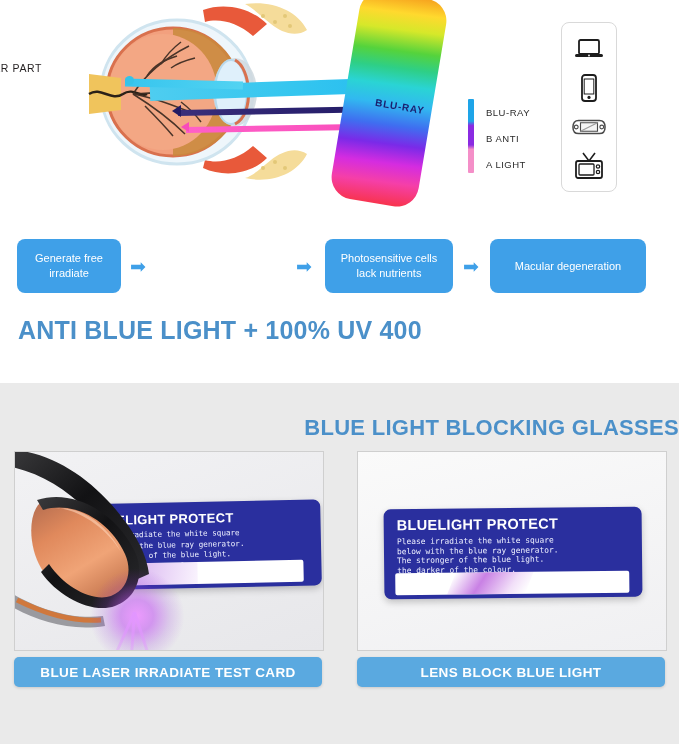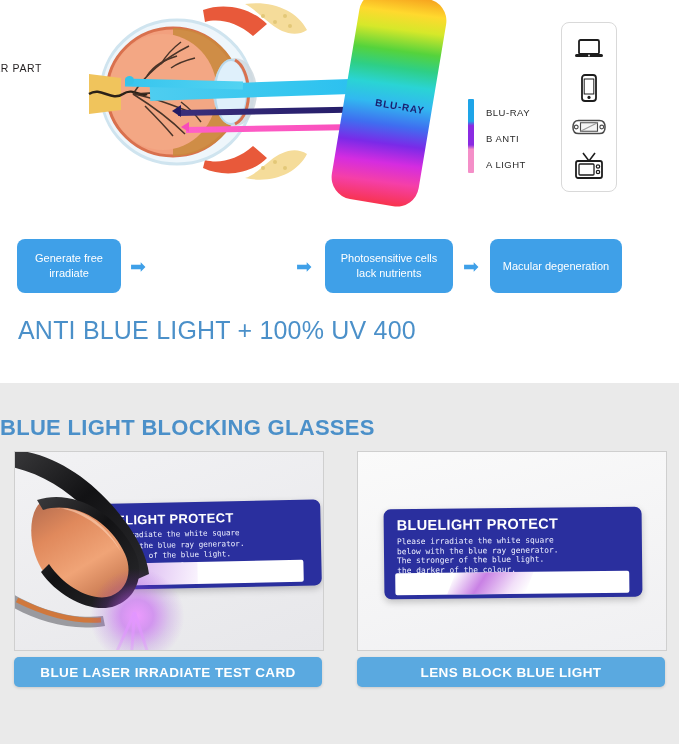--- a/index.html
+++ b/index.html
@@ -99,38 +99,38 @@
   .flow{position:absolute;left:0;top:239px;width:679px;height:62px;}
   .fbox{
     position:absolute;top:0;height:54px;border-radius:8px;background:#3fa0e8;
     color:#fff;display:flex;align-items:center;justify-content:center;
     text-align:center;font-size:11px;line-height:15px;padding:0 8px;
     box-sizing:border-box;
   }
   .fb0{left:17px;width:104px;}
   .fb1{left:160px;width:126px;}
   .fb2{left:325px;width:128px;}
-  .fb3{left:490px;width:132px;}
+  .fb3{left:490px;width:156px;}
   .farrow{
     position:absolute;top:18px;color:#3fa0e8;font-size:19px;line-height:19px;
   }
   .fa0{left:130px;} .fa1{left:296px;} .fa2{left:463px;}
 
   
   .headline{
     position:absolute;left:18px;top:316px;
-    font-size:25px;font-weight:400;color:#4b90c9;letter-spacing:.2px;
+    font-size:25px;font-weight:700;color:#4b90c9;letter-spacing:.2px;
   }
 
   
   .bottom-section{
     position:absolute;left:0;top:383px;width:679px;height:361px;background:#eaeaea;
   }
   .section-title{
-    position:absolute;top:32px;width:679px;text-align:left;
+    position:absolute;top:32px;width:679px;text-align:right;
     font-size:22px;font-weight:700;color:#4b90c9;letter-spacing:.3px;
   }
 
   .panel{
     position:absolute;top:68px;height:198px;background:#fbfbfb;
     border:1px solid #cfcfcf;overflow:hidden;
   }
   .panel-left{left:14px;width:308px;}
   .panel-right{left:357px;width:308px;}
 

